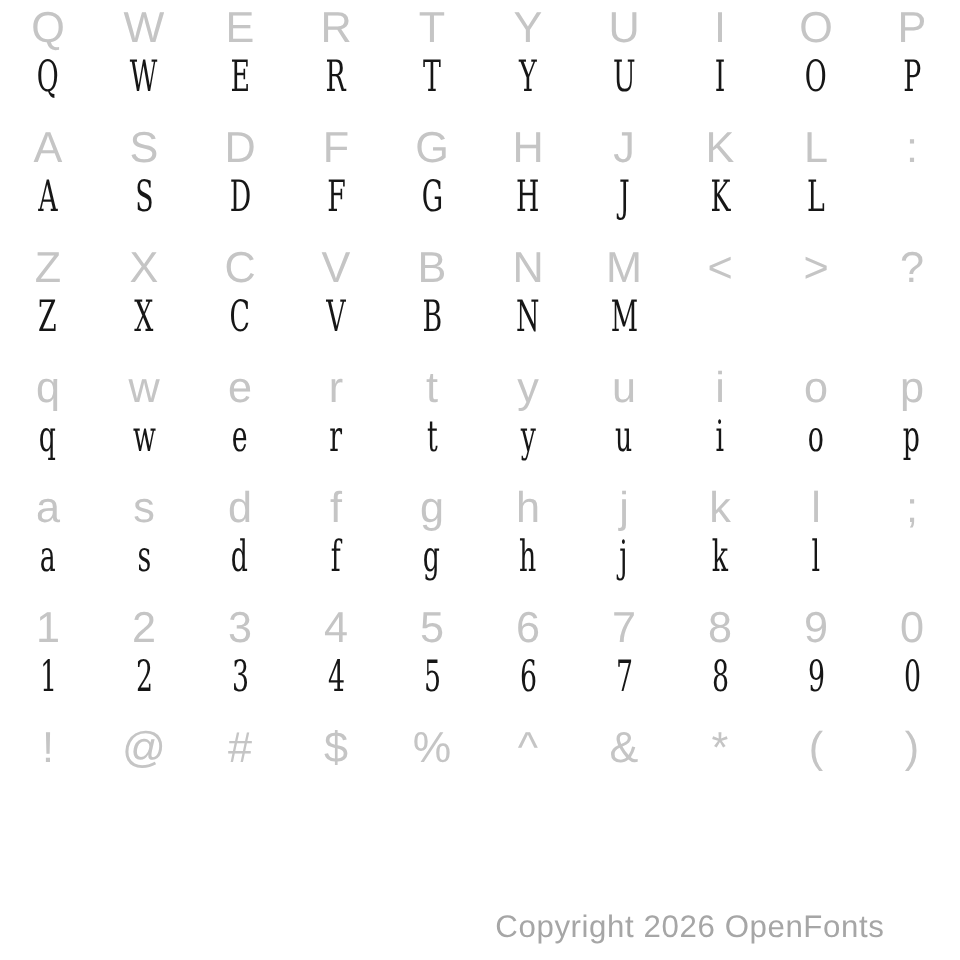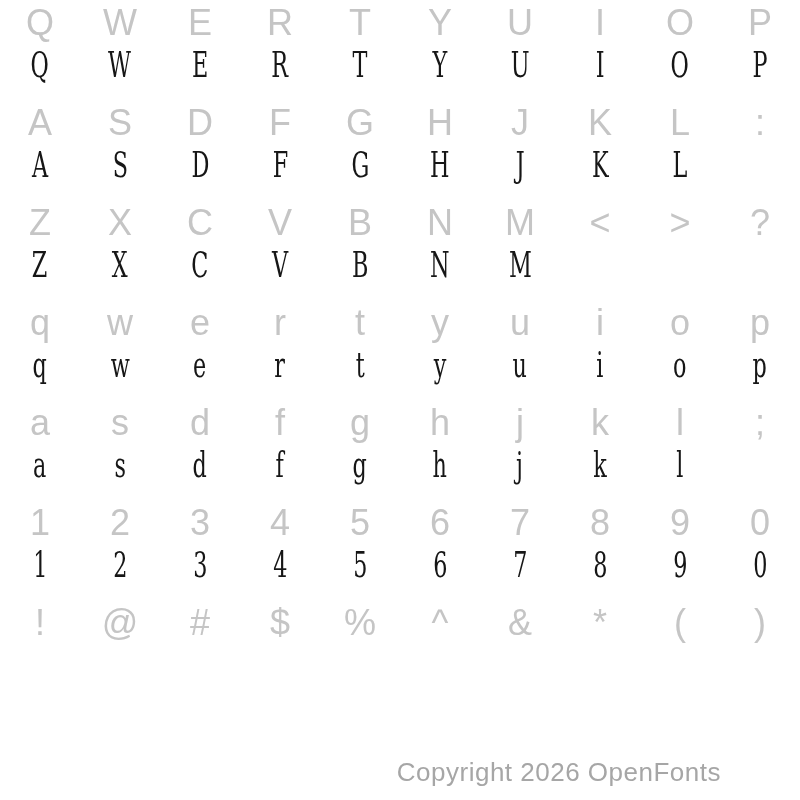--- a/index.html
+++ b/index.html
@@ -26,21 +26,21 @@
     height: 55px;
     line-height: 40px;
     font-size: 36px;
     color: #161616;
     font-family: "DejaVu Serif", serif;
   }
   .sample .glyph { display: inline-block; transform: scaleX(0.62); transform-origin: 50% 60%; }
   .footer {
     position: absolute;
     top: 757px;
-    right: 79px;
+    right: 63px;
     font-size: 26px;
     color: #a6a6a6;
     letter-spacing: 0.5px;
     font-family: "Liberation Sans", sans-serif;
     white-space: nowrap;
   }
 </style>
 </head>
 <body>
 

